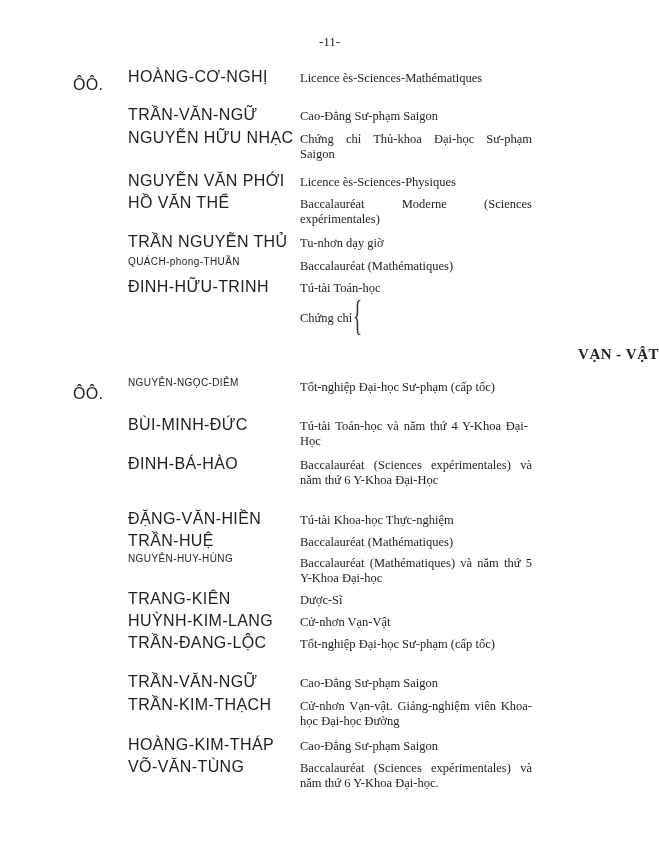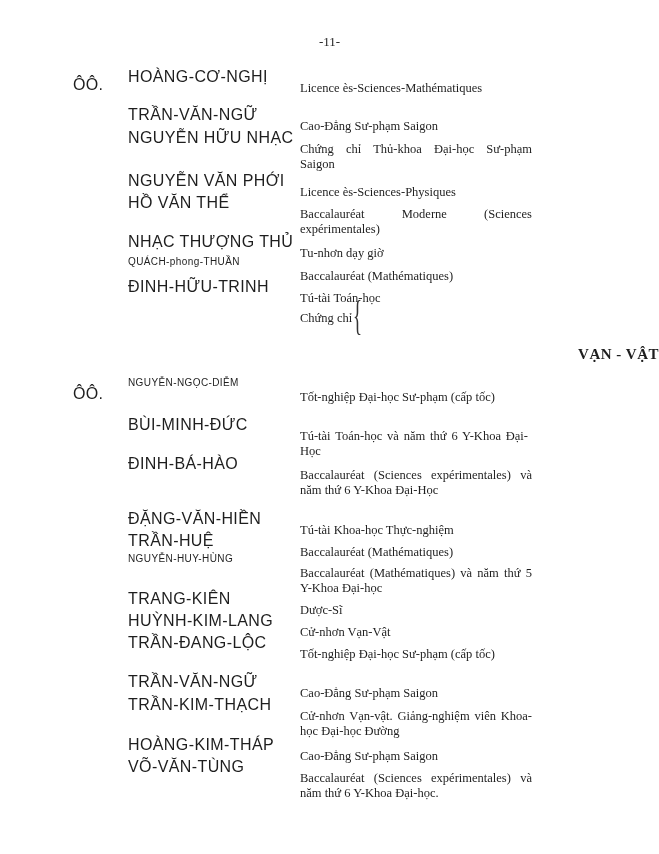--- a/index.html
+++ b/index.html
@@ -48,21 +48,21 @@
     }
     .name.small {
       font-size: 10px;
     }
     .qual {
       position: absolute;
       left: 300px;
       width: 236px;
       font-size: 12.5px;
       line-height: 15px;
-      top: 13px;
+      top: 3px;
       text-align: justify;
     }
     .section-heading {
       position: absolute;
       left: 0;
       width: 659px;
       text-align: right;
       font-size: 15px;
       font-weight: bold;
       top: 346px;
@@ -119,21 +119,21 @@
 </div>
 <div class="entry" style="top:172px;">
   <span class="name">NGUYỄN VĂN PHỚI</span>
   <span class="qual">Licence ès-Sciences-Physiques</span>
 </div>
 <div class="entry" style="top:194px;">
   <span class="name">HỒ VĂN THỂ</span>
   <span class="qual" style="width:232px;">Baccalauréat Moderne (Sciences expérimentales)</span>
 </div>
 <div class="entry" style="top:233px;">
-  <span class="name">NHẠC THƯỢNG THỦ</span>
+  <span class="name">TRẦN NGUYỄN THỦ</span>
   <span class="qual">Tu-nhơn dạy giờ</span>
 </div>
 <div class="entry" style="top:256px;">
   <span class="name small">QUÁCH-phong-THUẦN</span>
   <span class="qual">Baccalauréat (Mathématiques)</span>
 </div>
 <div class="entry" style="top:278px;">
   <span class="name">ĐINH-HỮU-TRINH</span>
   <span class="qual">Tú-tài Toán-học</span>
 </div>
@@ -145,21 +145,21 @@
 
 <div class="section-heading">VẠN - VẬT</div>
 
 <div class="entry" style="top:377px;">
   <span class="prefix">ÔÔ.</span>
   <span class="name small">NGUYỄN-NGỌC-DIỄM</span>
   <span class="qual" style="width:230px;">Tốt-nghiệp Đại-học Sư-phạm (cấp tốc)</span>
 </div>
 <div class="entry" style="top:416px;">
   <span class="name">BÙI-MINH-ĐỨC</span>
-  <span class="qual" style="width:228px;">Tú-tài Toán-học và năm thứ 6 Y-Khoa Đại-Học</span>
+  <span class="qual" style="width:228px;">Tú-tài Toán-học và năm thứ 4 Y-Khoa Đại-Học</span>
 </div>
 <div class="entry" style="top:455px;">
   <span class="name">ĐINH-BÁ-HÀO</span>
   <span class="qual" style="width:232px;">Baccalauréat (Sciences expérimentales) và năm thứ 6 Y-Khoa Đại-Học</span>
 </div>
 <div class="entry" style="top:510px;">
   <span class="name">ĐẶNG-VĂN-HIỀN</span>
   <span class="qual">Tú-tài Khoa-học Thực-nghiệm</span>
 </div>
 <div class="entry" style="top:532px;">

